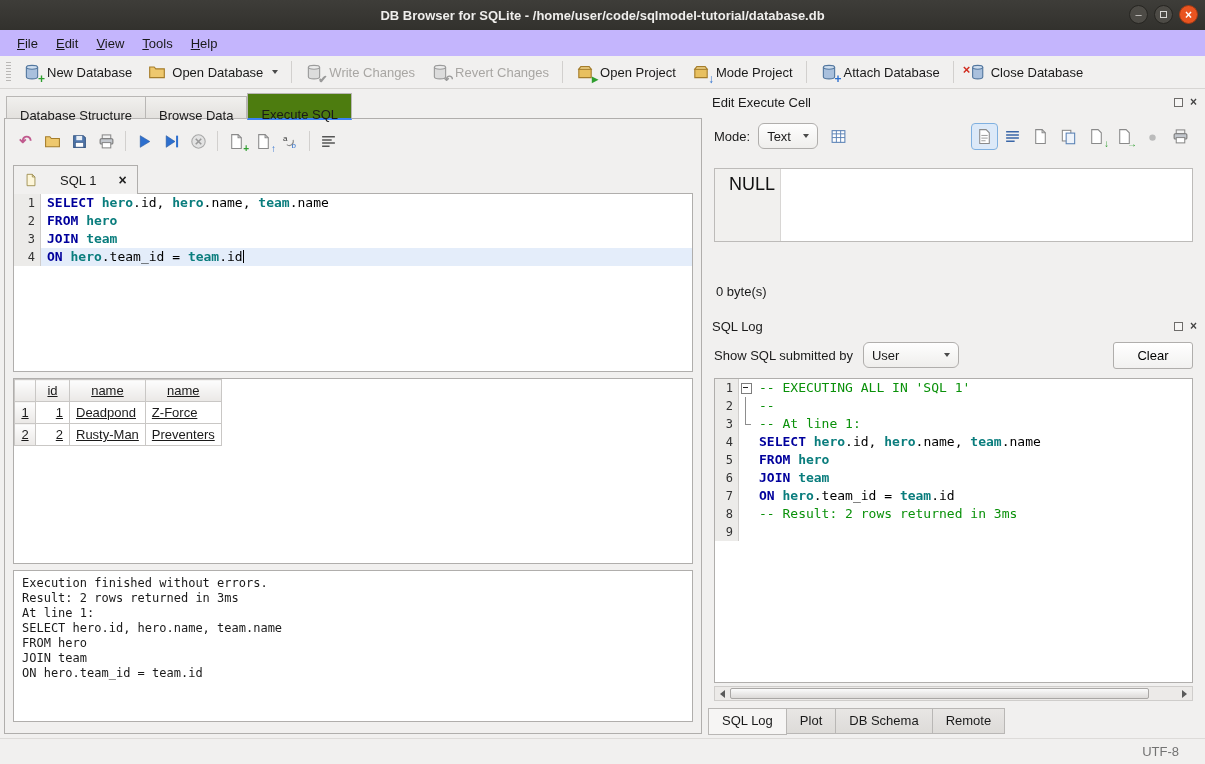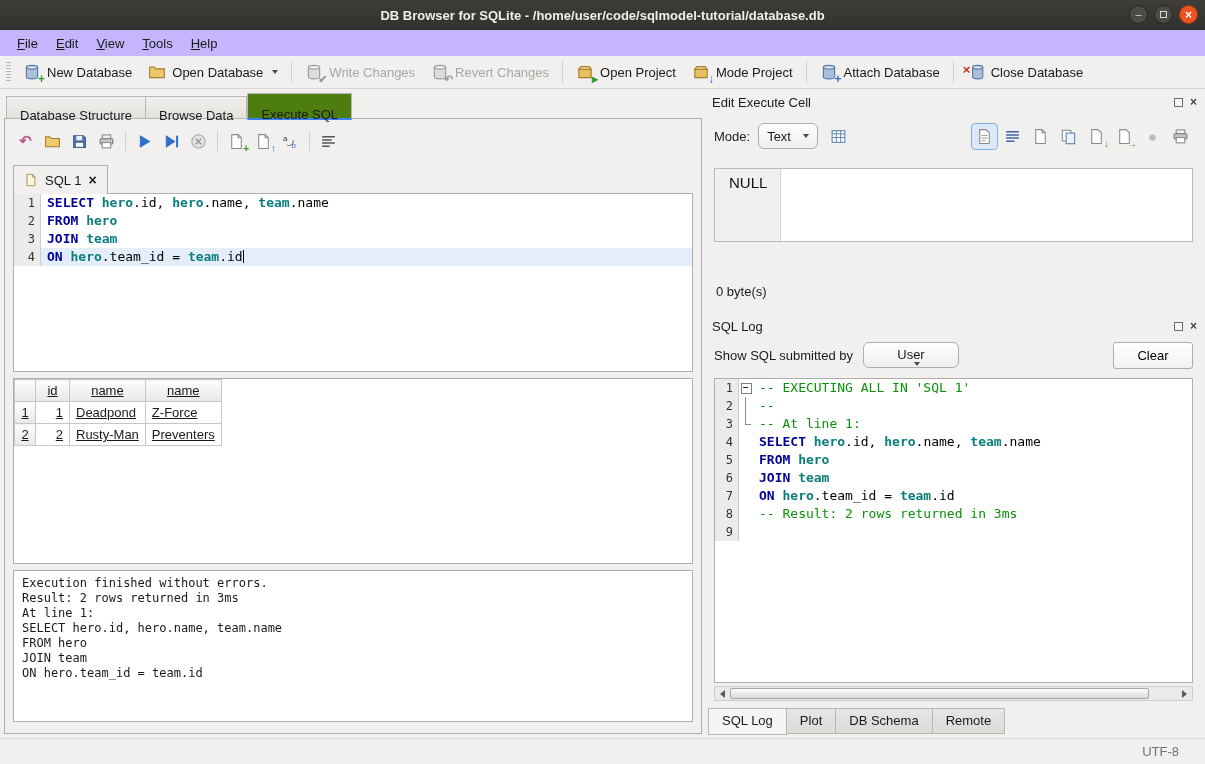--- a/index.html
+++ b/index.html
@@ -54,21 +54,21 @@
   .left-pane { position:absolute; left:4px; top:118px; width:698px; height:616px;
     border:1px solid #b0aeac; background:#f1f0ef; }
   .editor-toolbar { position:absolute; top:8px; left:8px; right:8px; height:28px; display:flex; align-items:center; gap:2px; }
   .icon-btn { width:25px; height:25px; display:flex; align-items:center; justify-content:center; border-radius:3px;
     background:none; border:none; cursor:default; position:relative; }
   .icon-btn svg { width:17px; height:17px; display:block; }
   .icon-btn.selected { background:#dce9f8; outline:1px solid #7fb0e0; }
   .ed-sep { width:1px; height:20px; background:#d2d0ce; margin:0 4px; flex:none; }
 
   .sql-tabbar { position:absolute; top:46px; left:8px; height:29px; display:flex; align-items:flex-end; z-index:2; }
-  .sql-tab { height:29px; display:flex; align-items:center; gap:7px; padding:0 10px;
+  .sql-tab { height:29px; display:flex; align-items:center; gap:22px; padding:0 10px;
     border:1px solid #b0aeac; border-bottom:none; background:#f1f0ef; }
   .sql-tab svg { width:14px; height:14px; }
   .tab-close { font-weight:bold; font-size:14px; line-height:1; color:#222; cursor:default; }
 
   .editor { position:absolute; top:74px; left:8px; right:8px; height:179px; border:1px solid #b0aeac;
     background:#fff; font-family:"DejaVu Sans Mono", monospace; font-size:13px; overflow:hidden; }
   .code-row { display:flex; height:18px; line-height:18px; }
   .gutter-num { width:27px; flex:none; background:#ecebe9; border-right:1px solid #cfcdcb; color:#333;
     text-align:right; padding-right:5px; font-size:12px; }
   .code-text { flex:1; padding-left:6px; white-space:pre; }
@@ -102,34 +102,34 @@
 
   .cell-controls { position:absolute; top:34px; left:8px; right:8px; height:28px; display:flex; align-items:center; gap:8px; }
   .combo { display:inline-flex; align-items:center; background:linear-gradient(#fefefe,#efeeec);
     border:1px solid #b0aeac; border-radius:6px; height:26px; padding:4px 8px; cursor:default;text-align:right; }
   .combo .caret { margin-left:12px; }
   .cell-icons-right { margin-left:auto; display:flex; gap:3px; align-items:center; }
 
   .cell-editor { position:absolute; top:80px; left:8px; right:8px; height:74px; border:1px solid #bdbbb9;
     background:#fff; display:flex; }
   .cell-gutter { width:66px; flex:none; background:#f1f0ee; border-right:1px solid #d8d6d4;
-    padding:5px 0 0 14px; font-size:15px; color:#111; }
+    padding:5px 0 0 14px; font-size:18px; color:#111; }
 
   .cell-info-row { position:absolute; top:172px; left:10px; right:8px; height:28px; display:flex; align-items:flex-start; }
   .cell-type-text { padding-top:4px; }
   .btn { background:linear-gradient(#fefefe,#eeedeb); border:1px solid #b0aeac; border-radius:3px;
     height:27px; padding:0 20px; font:inherit; cursor:default; }
   .btn.disabled { color:#a5a3a1; background:#f4f3f2; border-color:#d8d6d4; }
   .apply-btn { margin-left:auto; width:80px; }
   .cell-size-text { position:absolute; top:196px; left:10px; }
 
   .sqllog-header { top:228px; }
   .log-controls { position:absolute; top:252px; left:8px; right:8px; height:30px; display:flex; align-items:center; }
   .log-filter-label { margin-right:10px; }
-  .user-combo { min-width:96px; justify-content:space-between;flex-direction:column; }
+  .user-combo { min-width:96px; justify-content:space-between; }
   .clear-btn { margin-left:auto; width:80px; background:linear-gradient(#fff,#f2f1f0); }
 
   .log-viewer { position:absolute; top:290px; left:8px; right:8px; height:305px; border:1px solid #b0aeac;
     background:#fff; font-family:"DejaVu Sans Mono", monospace; font-size:13px; overflow:hidden; }
   .log-viewer .gutter-num { width:24px; }
   .fold-cell { width:14px; flex:none; position:relative; background:#fff; }
   .fold-minus::before { content:""; position:absolute; left:2px; top:4px; width:9px; height:9px;
     border:1px solid #7d7d7d; background:#fff; }
   .fold-minus::after { content:""; position:absolute; left:4px; top:8px; width:5px; height:1px; background:#222; }
   .fold-line::before { content:""; position:absolute; left:6px; top:0; height:100%; width:1px; background:#8d8d8d; }

